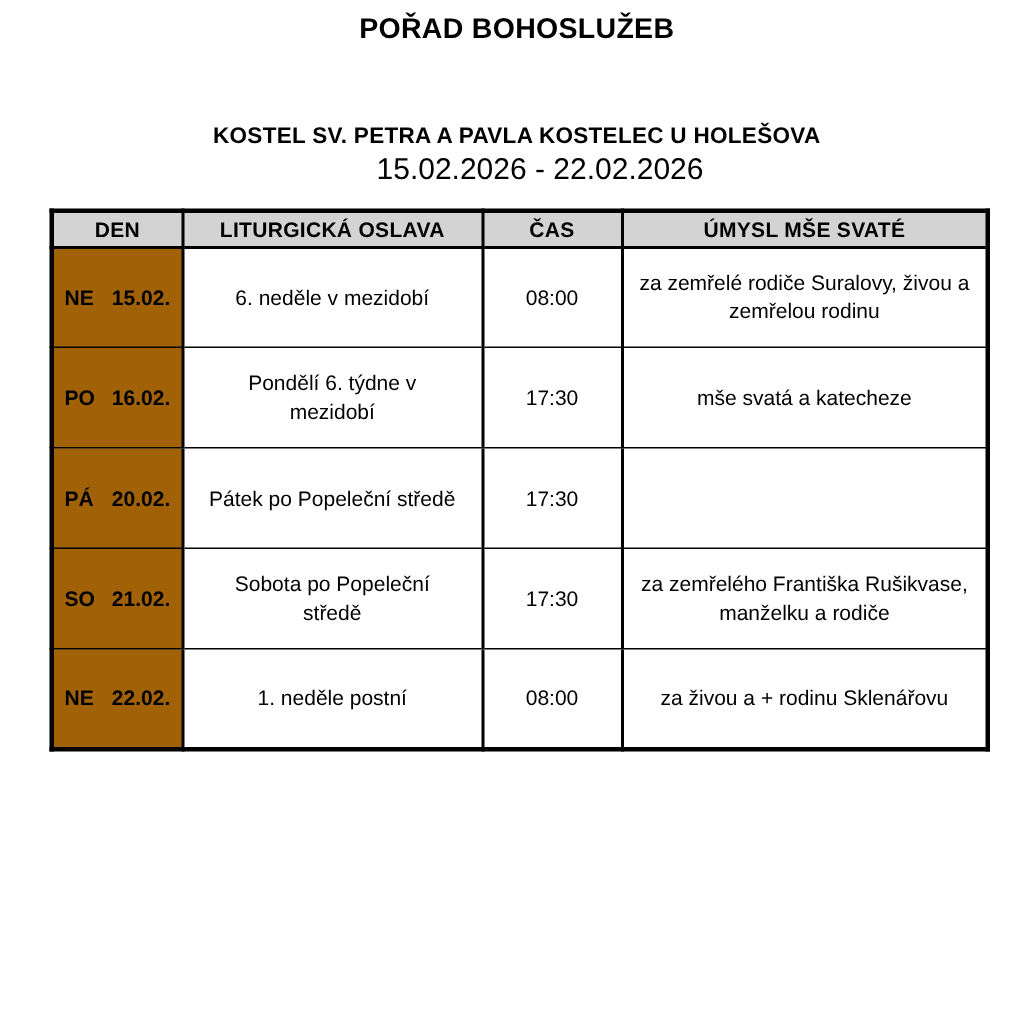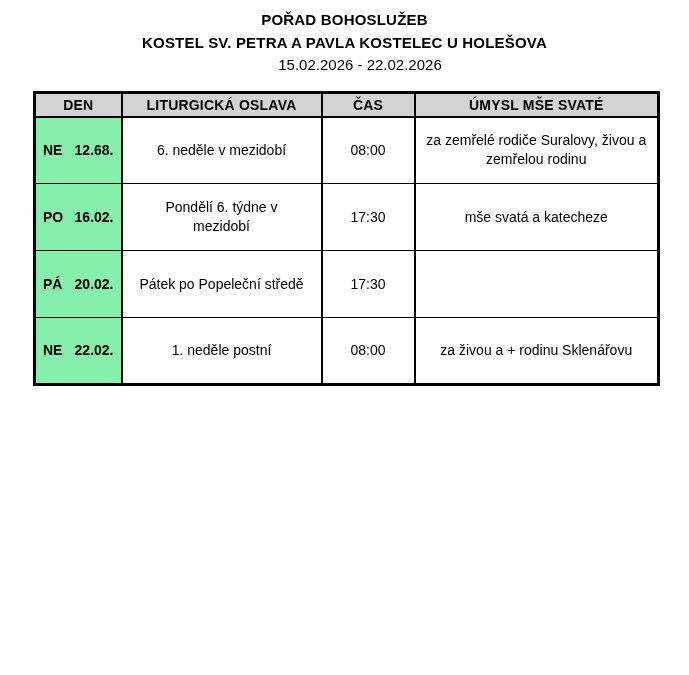--- a/index.html
+++ b/index.html
@@ -6,23 +6,23 @@
   html, body {
     width: 689px; height: 675px;
     background: #ffffff;
     font-family: "Liberation Sans", sans-serif;
     color: #000000;
   }
   .page { width: 689px; height: 675px; overflow: hidden; }
 
   
   .title-block { text-align: center; padding-top: 8px; }
-  .title-line1 { font-size: 15px; font-weight: bold; line-height: 24px; letter-spacing: .2px; }
-  .title-line2 { font-size: 15px; font-weight: bold; line-height: 22px; letter-spacing: .2px; }
-  .title-dates { font-size: 15px; font-weight: normal; line-height: 22px; margin-left: 31px; }
+  .title-line1 { font-size: 19px; font-weight: bold; line-height: 24px; letter-spacing: .2px; }
+  .title-line2 { font-size: 15px; font-weight: bold; line-height: 22px; letter-spacing: .2px; margin-top: 48px; }
+  .title-dates { font-size: 20px; font-weight: normal; line-height: 22px; margin-left: 31px; }
 
   
   .schedule-wrap { margin: 15px 0 0 33px; }
   table.schedule {
     border-collapse: collapse;
     table-layout: fixed;
     width: 624px;
     border: 3px solid #000;
   }
   col.c-day  { width: 87px; }
@@ -50,21 +50,21 @@
     border-bottom: 1px solid #000;
     font-size: 14px;
     text-align: center;
     vertical-align: middle;
     height: 67px;
     padding: 2px 3px;
     line-height: 19px;
     white-space: pre-line;
   }
   td.day-cell {
-    background: #86efac;
+    background: #a16207;
     font-weight: bold;
     padding: 0 7px;
   }
   .day-inner {
     display: flex;
     justify-content: space-between;
     align-items: center;
     width: 100%;
   }
 </style>
@@ -90,40 +90,48 @@
       <thead>
         <tr>
           <th>DEN</th>
           <th>LITURGICKÁ OSLAVA</th>
           <th>ČAS</th>
           <th>ÚMYSL MŠE SVATÉ</th>
         </tr>
       </thead>
       <tbody>
         <tr>
-          <td class="day-cell"><span class="day-inner"><span>NE</span><span>12.68.</span></span></td>
+          <td class="day-cell"><span class="day-inner"><span>NE</span><span>15.02.</span></span></td>
           <td>6. neděle v mezidobí</td>
           <td>08:00</td>
           <td>za zemřelé rodiče Suralovy, živou a
 zemřelou rodinu</td>
         </tr>
         <tr>
           <td class="day-cell"><span class="day-inner"><span>PO</span><span>16.02.</span></span></td>
           <td>Pondělí 6. týdne v
 mezidobí</td>
           <td>17:30</td>
           <td>mše svatá a katecheze</td>
         </tr>
         <tr>
           <td class="day-cell"><span class="day-inner"><span>PÁ</span><span>20.02.</span></span></td>
           <td>Pátek po Popeleční středě</td>
           <td>17:30</td>
           <td></td>
         </tr>
         <tr>
+          <td class="day-cell"><span class="day-inner"><span>SO</span><span>21.02.</span></span></td>
+          <td>Sobota po Popeleční
+středě</td>
+          <td>17:30</td>
+          <td>za zemřelého Františka Rušikvase,
+manželku a rodiče</td>
+        </tr>
+        <tr>
           <td class="day-cell"><span class="day-inner"><span>NE</span><span>22.02.</span></span></td>
           <td>1. neděle postní</td>
           <td>08:00</td>
           <td>za živou a + rodinu Sklenářovu</td>
         </tr>
       </tbody>
     </table>
   </div>
 
 </div>

